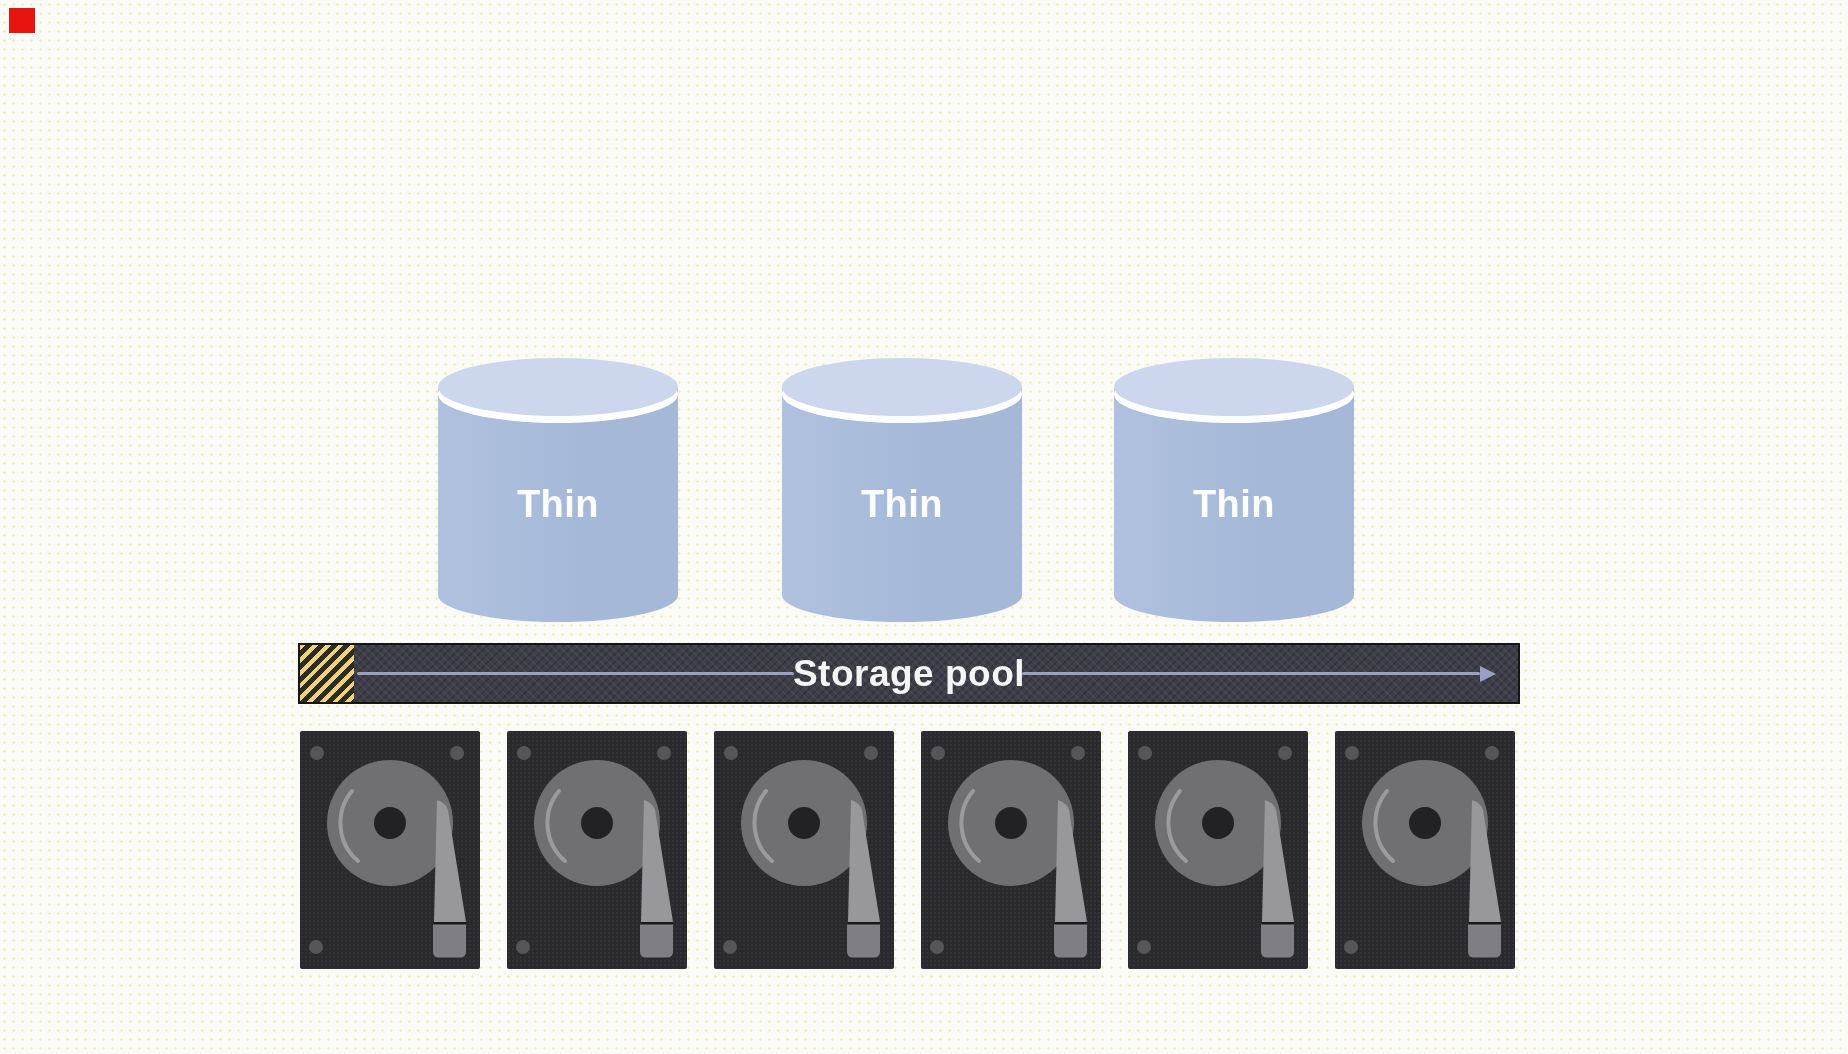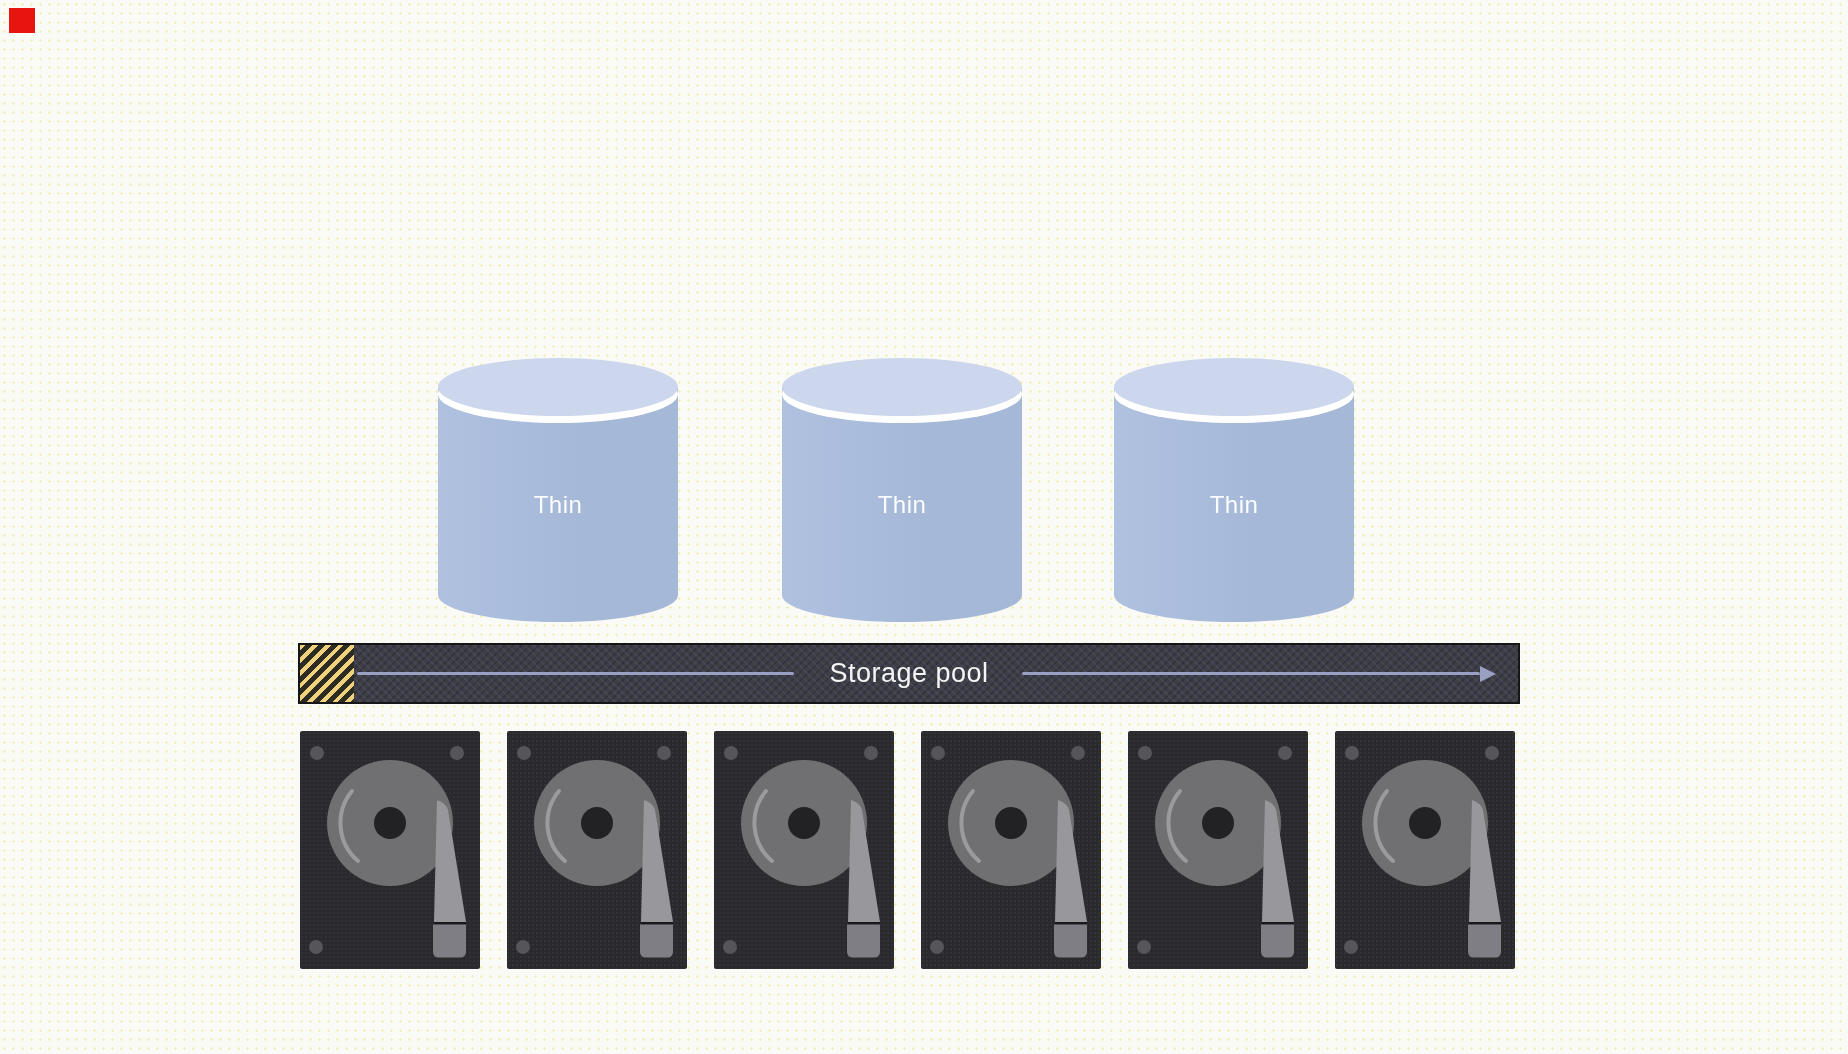--- a/index.html
+++ b/index.html
@@ -29,21 +29,21 @@
   }
   .cyl-top{
     position:absolute;left:0;right:0;top:0;height:58px;
     border-radius:50%;
     background:var(--cyl-top,#ccd7ed);
     box-shadow:0 7px 0 0 #ffffff;
   }
   .cyl-label{
     position:absolute;left:0;right:0;top:29px;bottom:0;
     display:flex;align-items:center;justify-content:center;
-    color:var(--cyl-label,#fcfdfe);font-size:24px;letter-spacing:.5px;
+    color:var(--cyl-label,#fcfdfe);font-size:38px;letter-spacing:.5px;font-weight:bold;
   }
 
   
   .pool-bar{
     position:absolute;left:298px;top:643px;width:1222px;height:61px;
     background-color:var(--bar-bg,#3e3e45);
     background-image:
       repeating-linear-gradient(45deg, rgba(96,96,140,.22) 0 2px, transparent 2px 6px),
       repeating-linear-gradient(135deg, rgba(28,28,44,.30) 0 2px, transparent 2px 6px);
     border:2px solid var(--bar-border,#161616);
@@ -58,21 +58,21 @@
   .arrow-line.left{left:57px;width:437px;}
   .arrow-line.right{left:722px;width:458px;}
   .arrow-head{
     position:absolute;left:1180px;top:21px;width:0;height:0;
     border-top:8px solid transparent;border-bottom:8px solid transparent;
     border-left:16px solid var(--arrow,#9aa0c2);
   }
   .pool-label{
     position:absolute;left:0;right:0;top:0;bottom:0;
     display:flex;align-items:center;justify-content:center;
-    color:var(--pool-label,#f5f5f5);font-size:27px;font-weight:normal;letter-spacing:.5px;
+    color:var(--pool-label,#f5f5f5);font-size:37px;font-weight:bold;letter-spacing:.5px;
   }
 
   
   .disk-row{
     position:absolute;left:300px;top:731px;width:1215px;height:238px;
     display:flex;gap:27px;
   }
   .disk{
     position:relative;width:180px;height:238px;flex:0 0 180px;
     background-color:var(--disk-body,#2a2a2c);

